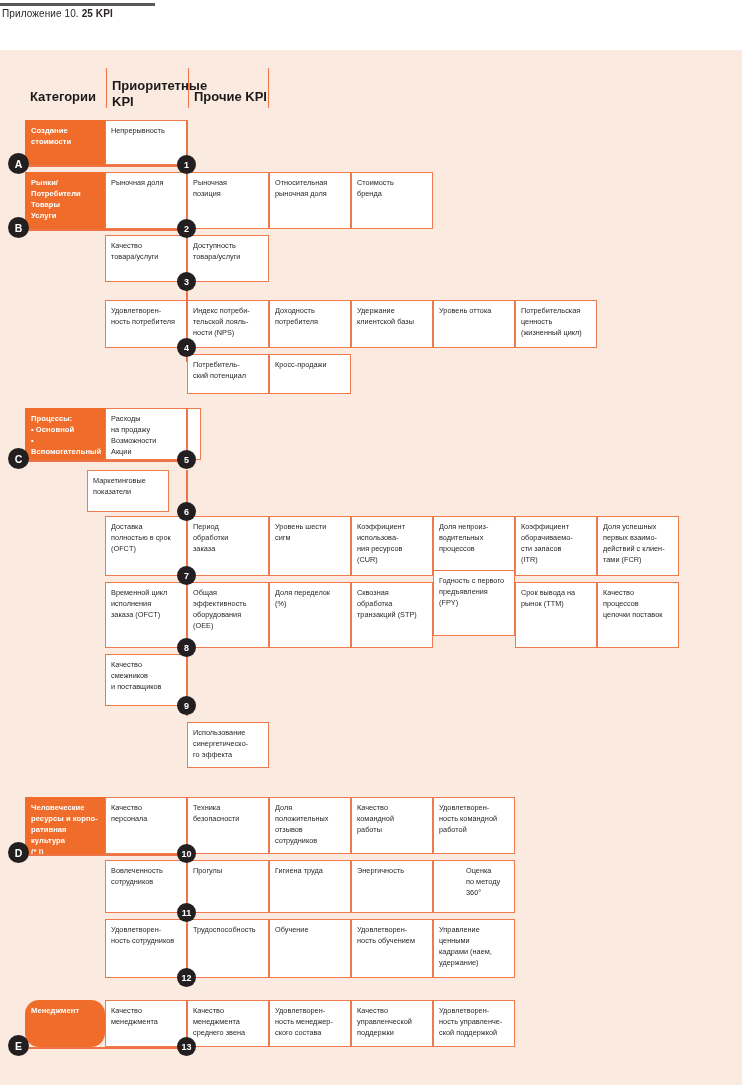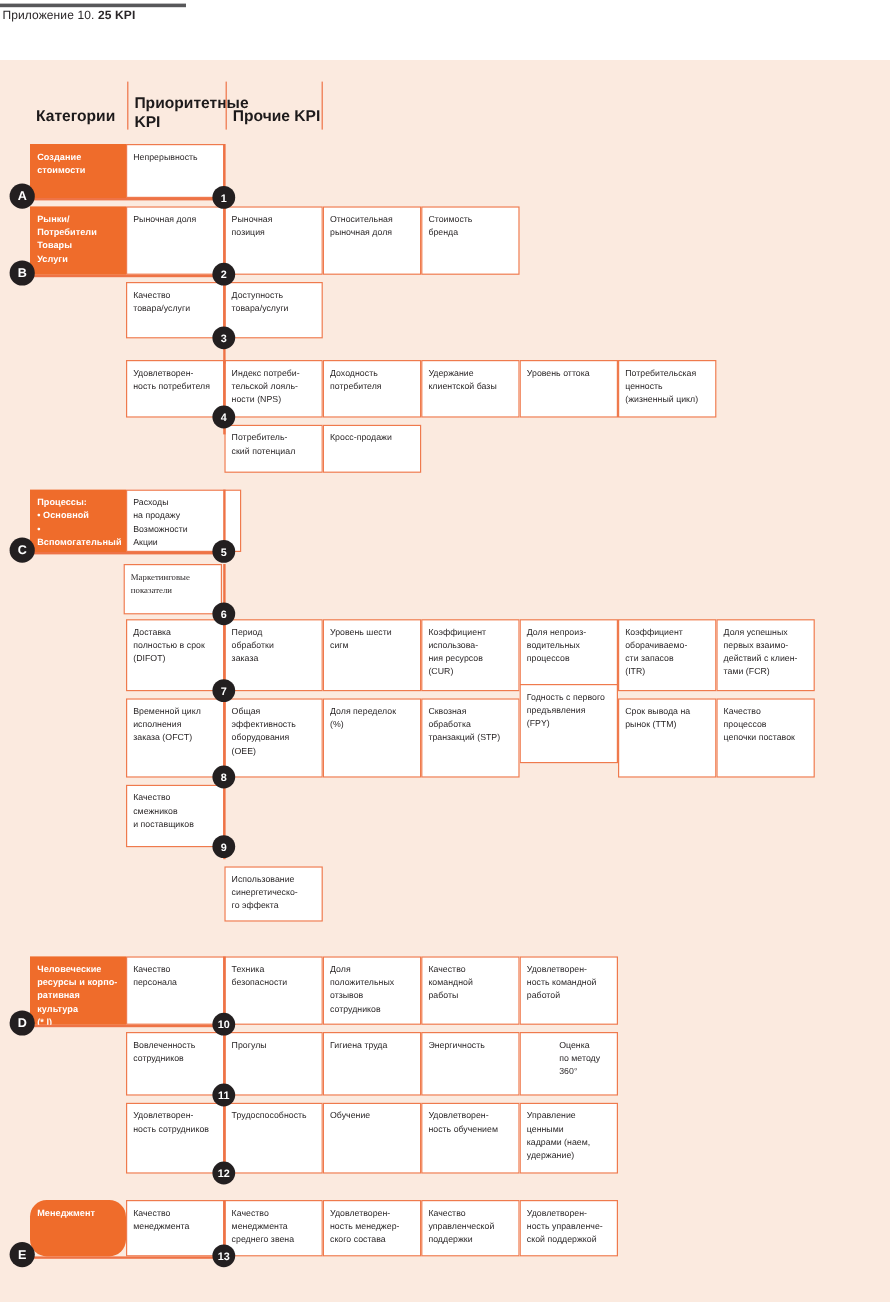--- a/index.html
+++ b/index.html
@@ -162,29 +162,29 @@
         <span class="sub">• Вспомогательный</span>
       </div>
       <div class="badge letter" style="left: 8px; top: 398px;">C</div>
       <div class="cell" style="left: 105px; top: 358px; width: 96px; height: 52px;">
         <div>Расходы</div>
         <div>на продажу</div>
         <div>Возможности</div>
         <div>Акции</div>
       </div>
       <div class="badge" style="left: 177px; top: 400px;">5</div>
-      <div class="cell" style="left: 103px; top: 420px; width: 82px; height: 42px; font-family: Liberation Serif, serif;">
+      <div class="cell" style="left: 87px; top: 420px; width: 82px; height: 42px;">
         <div>Маркетинговые</div>
         <div>показатели</div>
       </div>
       <div class="badge" style="left: 177px; top: 452px;">6</div>
       <div class="cell" style="left: 105px; top: 466px; width: 82px; height: 60px;">
         <div>Доставка</div>
         <div>полностью в срок</div>
-        <div>(DIFOT)</div>
+        <div>(OFCT)</div>
       </div>
       <div class="cell" style="left: 187px; top: 466px; width: 82px; height: 60px;">
         <div>Период</div>
         <div>обработки</div>
         <div>заказа</div>
       </div>
       <div class="cell" style="left: 269px; top: 466px; width: 82px; height: 60px;">
         <div>Уровень шести</div>
         <div>сигм</div>
       </div>

